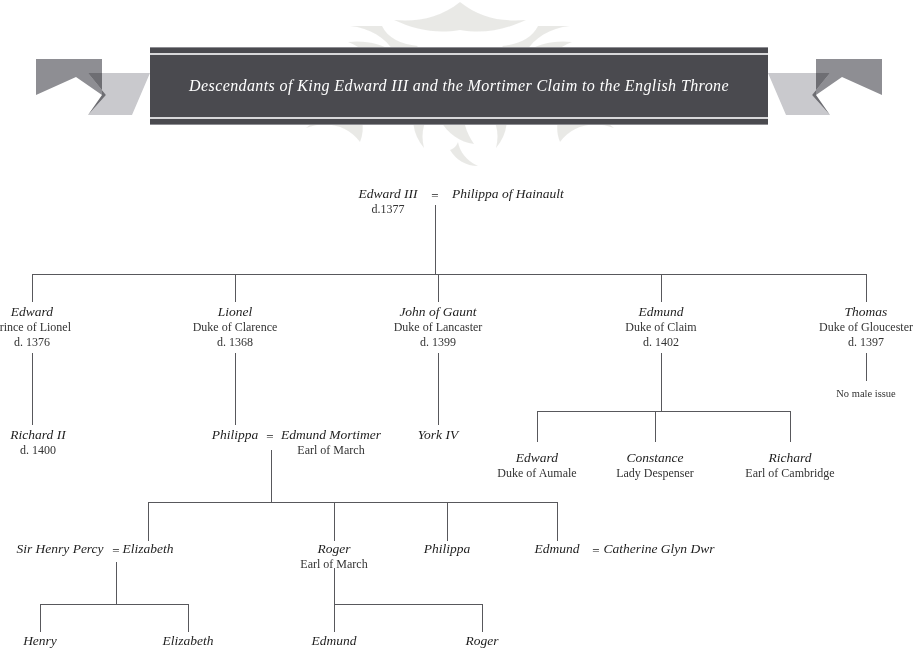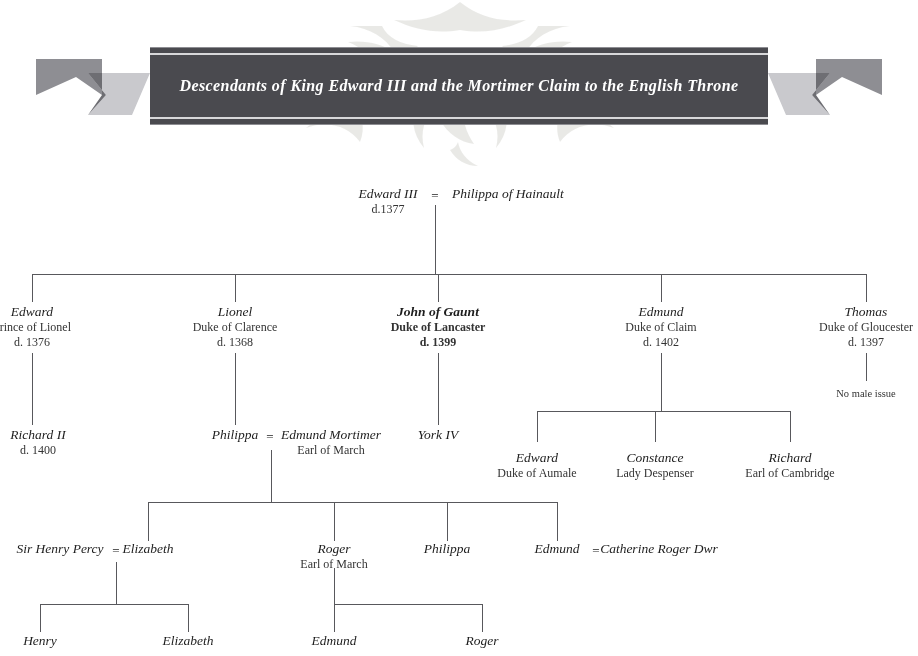--- a/index.html
+++ b/index.html
@@ -15,21 +15,20 @@
     color: #222;
     overflow: hidden;
   }
 
   
   #banner-area {
     position: absolute;
     left: 0; top: 0;
     width: 918px;
     height: 175px;
-    font-weight: bold;
   }
   .flourish {
     position: absolute;
     left: 290px;
     top: 0px;
     width: 340px;
     height: 170px;
     opacity: 0.30;
     pointer-events: none;
   }
@@ -178,21 +177,21 @@
   <div class="node" style="left:32px; top:304px;">
     <div class="name">Edward</div>
     <div class="sub">Prince of Lionel</div>
     <div class="sub">d. 1376</div>
   </div>
   <div class="node" style="left:235px; top:304px;">
     <div class="name">Lionel</div>
     <div class="sub">Duke of Clarence</div>
     <div class="sub">d. 1368</div>
   </div>
-  <div class="node" style="left:438px; top:304px;font-weight:bold;">
+  <div class="node" style="left:438px; top:304px;">
     <div class="name">John of Gaunt</div>
     <div class="sub">Duke of Lancaster</div>
     <div class="sub">d. 1399</div>
   </div>
   <div class="node" style="left:661px; top:304px;">
     <div class="name">Edmund</div>
     <div class="sub">Duke of Claim</div>
     <div class="sub">d. 1402</div>
   </div>
   <div class="node" style="left:866px; top:304px;">
@@ -267,21 +266,21 @@
 
   <div class="node" style="left:447px; top:541px;">
     <div class="name">Philippa</div>
   </div>
 
   <div class="node" style="left:557px; top:541px;">
     <div class="name">Edmund</div>
   </div>
   <div class="eq" style="left:596px; top:543px;">=</div>
   <div class="node" style="left:659px; top:541px;">
-    <div class="name">Catherine Roger Dwr</div>
+    <div class="name">Catherine Glyn Dwr</div>
   </div>
 
   <div class="ln v" style="left:116px; top:562px; height:42px;"></div>
   <div class="ln h" style="left:40px; top:604px; width:148px;"></div>
   <div class="ln v" style="left:40px;  top:604px; height:28px;"></div>
   <div class="ln v" style="left:188px; top:604px; height:28px;"></div>
 
   <div class="ln v" style="left:334px; top:568px; height:36px;"></div>
   <div class="ln h" style="left:334px; top:604px; width:148px;"></div>
   <div class="ln v" style="left:334px; top:604px; height:28px;"></div>

